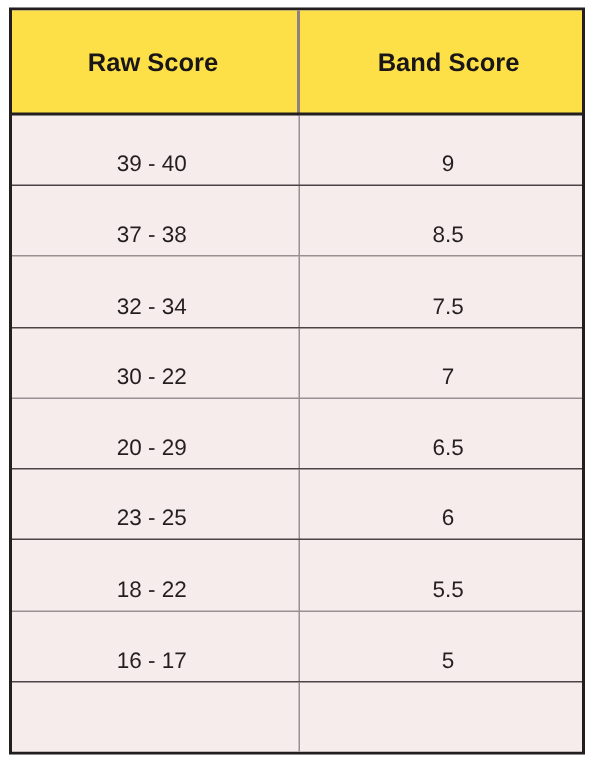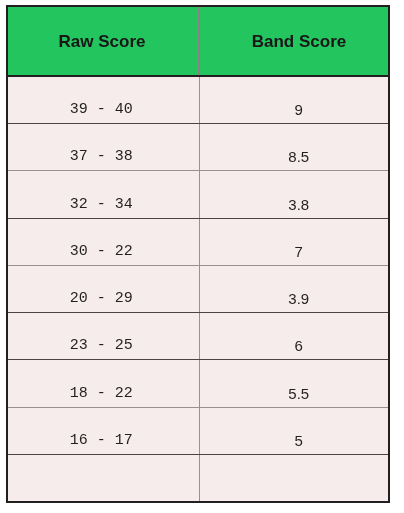--- a/index.html
+++ b/index.html
@@ -31,21 +31,21 @@
     border-collapse: collapse;
     table-layout: fixed;
   }
 
   table.score-table col.col-raw  { width: 191px; }
   table.score-table col.col-band { width: 189px; }
 
   
   thead tr.header-row th {
     height: 68px;
-    background: #22c55e;
+    background: #fde047;
     border-bottom: 2px solid #231f20;
     font-size: 17px;
     font-weight: bold;
     color: #1a1618;
     text-align: center;
     vertical-align: middle;
     padding: 0;
   }
   thead tr.header-row th.th-raw {
     border-right: 2px solid #8d8185;
@@ -77,21 +77,21 @@
   }
   
   tbody tr.data-row.sep-dark td {
     border-bottom-color: #4b4346;
   }
 
   tbody td .cell-inner {
     display: block;
     line-height: 1;
   }
-  td.cell-raw  .cell-inner { transform: translateX(-2px); font-family: Liberation Mono, monospace; }
+  td.cell-raw  .cell-inner { transform: translateX(-2px); }
   td.cell-band .cell-inner { transform: translateX(5px); }
 </style>
 </head>
 <body>
 
 <div id="score-table-wrap">
   <table class="score-table">
     <colgroup>
       <col class="col-raw">
       <col class="col-band">
@@ -121,37 +121,37 @@
           </td>
           <td class="cell-band">
             <span class="cell-inner">8.5</span>
           </td>
         </tr>
         <tr class="data-row sep-dark">
           <td class="cell-raw">
             <span class="cell-inner">32 - 34</span>
           </td>
           <td class="cell-band">
-            <span class="cell-inner">3.8</span>
+            <span class="cell-inner">7.5</span>
           </td>
         </tr>
         <tr class="data-row">
           <td class="cell-raw">
             <span class="cell-inner">30 - 22</span>
           </td>
           <td class="cell-band">
             <span class="cell-inner">7</span>
           </td>
         </tr>
         <tr class="data-row sep-dark">
           <td class="cell-raw">
             <span class="cell-inner">20 - 29</span>
           </td>
           <td class="cell-band">
-            <span class="cell-inner">3.9</span>
+            <span class="cell-inner">6.5</span>
           </td>
         </tr>
         <tr class="data-row sep-dark">
           <td class="cell-raw">
             <span class="cell-inner">23 - 25</span>
           </td>
           <td class="cell-band">
             <span class="cell-inner">6</span>
           </td>
         </tr>

